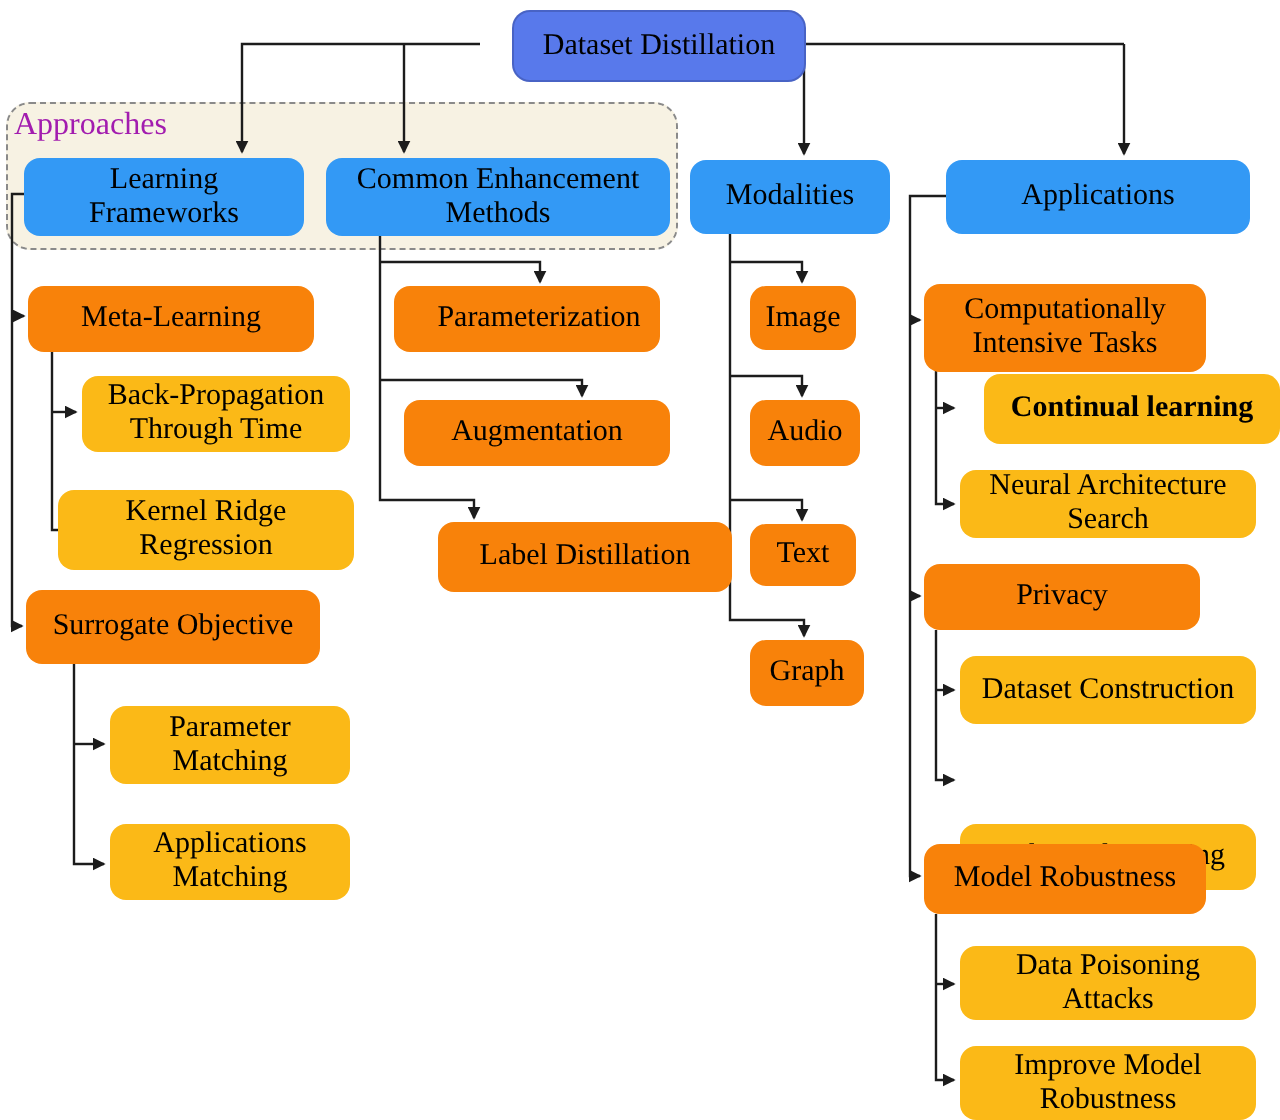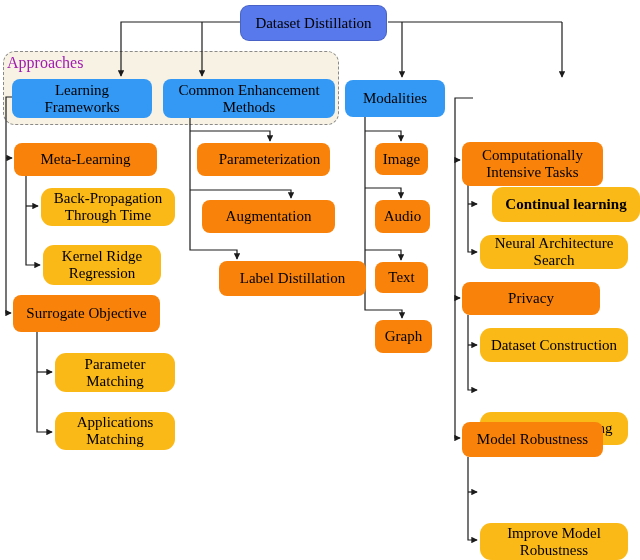--- a/index.html
+++ b/index.html
@@ -26,21 +26,21 @@
     position:absolute;left:7px;top:54px;font-size:16px;color:#a21caf;
   }
   .node{
     position:absolute;display:flex;align-items:center;justify-content:center;
     text-align:center;border-radius:8px;font-size:15px;line-height:1.12;
     padding:1px 4px;box-sizing:border-box;color:#000;
   }
   .root{background:var(--root-blue);border:1px solid rgba(0,0,30,0.18);border-radius:9px;}
   .blue{background:var(--category-blue);}
   .orange{background:var(--orange);}
-  .amber{background:var(--amber);border-radius:11px;}
+  .amber{background:var(--amber);}
   .narrow{padding:1px 18px;}
 </style>
 </head>
 <body>
 
 <div id="canvas">
 
   <div class="group-box"></div>
 
   <svg id="connectors" viewBox="0 0 640 560" xmlns="http://www.w3.org/2000/svg">
@@ -81,44 +81,46 @@
 
     <path d="M468,315 L468,390 L477,390" marker-end="url(#arr)"></path>
     <path d="M468,345 L477,345" marker-end="url(#arr)"></path>
 
     <path d="M468,457 L468,540 L477,540" marker-end="url(#arr)"></path>
     <path d="M468,492 L477,492" marker-end="url(#arr)"></path>
   </svg>
 
   <div class="group-label">Approaches</div>
 
-  <div class="node root" style="left:240px;top:5px;width:147px;height:36px;">Dataset Distillation</div>
+  <div class="node root" style="left:256px;top:5px;width:147px;height:36px;">Dataset Distillation</div>
 
   <div class="node blue narrow" style="left:12px;top:79px;width:140px;height:39px;">Learning Frameworks</div>
   <div class="node blue" style="left:163px;top:79px;width:172px;height:39px;">Common Enhancement Methods</div>
   <div class="node blue" style="left:345px;top:80px;width:100px;height:37px;">Modalities</div>
+  <div class="node blue" style="left:473px;top:80px;width:152px;height:37px;">Applications</div>
 
   <div class="node orange" style="left:14px;top:143px;width:143px;height:33px;">Meta-Learning</div>
   <div class="node amber" style="left:41px;top:188px;width:134px;height:38px;">Back-Propagation Through Time</div>
-  <div class="node amber" style="left:43px;top:245px;width:118px;height:40px;text-align:center;">Kernel Ridge Regression</div>
+  <div class="node amber" style="left:29px;top:245px;width:148px;height:40px;text-align:center;">Kernel Ridge Regression</div>
   <div class="node orange" style="left:13px;top:295px;width:147px;height:37px;">Surrogate Objective</div>
   <div class="node amber" style="left:55px;top:353px;width:120px;height:39px;">Parameter Matching</div>
   <div class="node amber" style="left:55px;top:412px;width:120px;height:38px;">Applications Matching</div>
 
   <div class="node orange" style="left:197px;top:143px;width:133px;height:33px;padding-left:16px;">Parameterization</div>
   <div class="node orange" style="left:202px;top:200px;width:133px;height:33px;">Augmentation</div>
   <div class="node orange" style="left:191px;top:261px;width:147px;height:35px;margin-left:28px;">Label Distillation</div>
 
   <div class="node orange" style="left:375px;top:143px;width:53px;height:32px;">Image</div>
   <div class="node orange" style="left:375px;top:200px;width:55px;height:33px;">Audio</div>
   <div class="node orange" style="left:375px;top:262px;width:53px;height:31px;">Text</div>
   <div class="node orange" style="left:375px;top:320px;width:57px;height:33px;">Graph</div>
 
   <div class="node orange" style="left:462px;top:142px;width:141px;height:44px;">Computationally Intensive Tasks</div>
   <div class="node amber" style="left:492px;top:187px;width:148px;height:35px;font-weight:bold;">Continual learning</div>
   <div class="node amber" style="left:480px;top:235px;width:148px;height:34px;">Neural Architecture Search</div>
   <div class="node orange" style="left:462px;top:282px;width:138px;height:33px;">Privacy</div>
   <div class="node amber" style="left:480px;top:328px;width:148px;height:34px;">Dataset Construction</div>
   <div class="node amber" style="left:480px;top:375px;width:148px;height:33px;margin-top:37px;">Federated Learning</div>
   <div class="node orange" style="left:462px;top:422px;width:141px;height:35px;">Model Robustness</div>
+  <div class="node amber" style="left:480px;top:473px;width:148px;height:37px;">Data Poisoning Attacks</div>
   <div class="node amber" style="left:480px;top:523px;width:148px;height:37px;">Improve Model Robustness</div>
 
 </div>
 
 </body></html>

